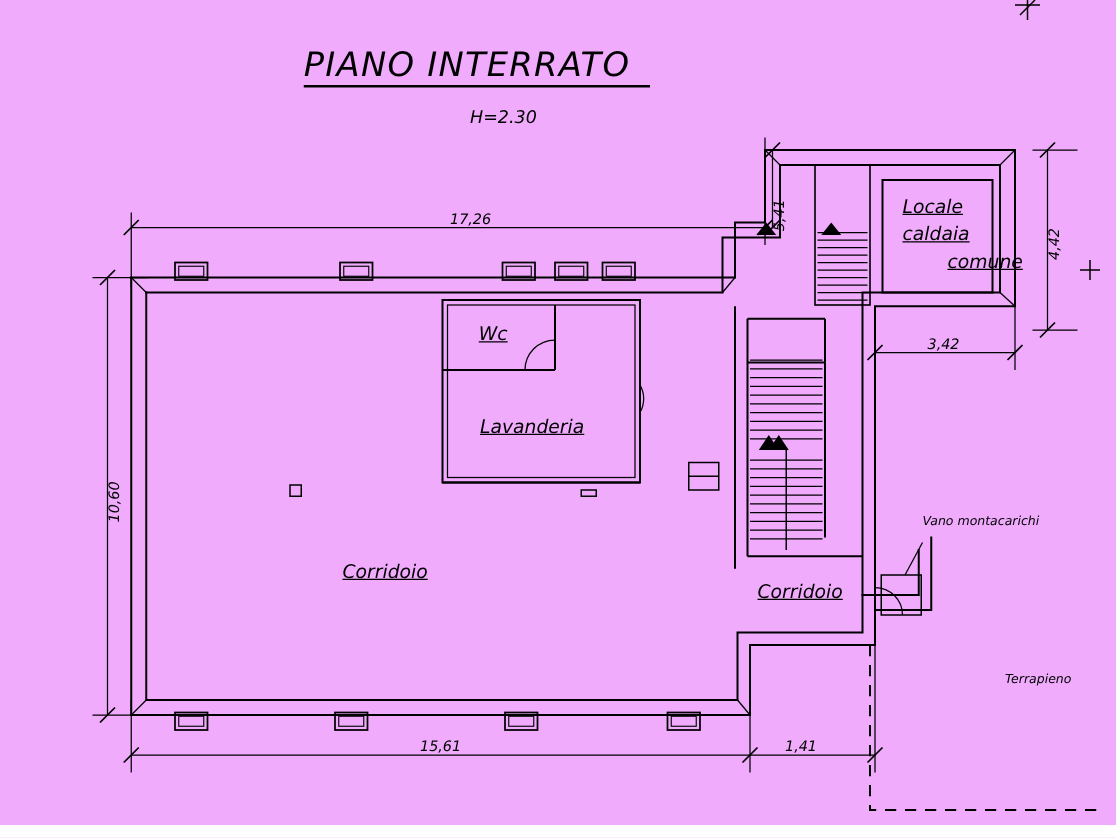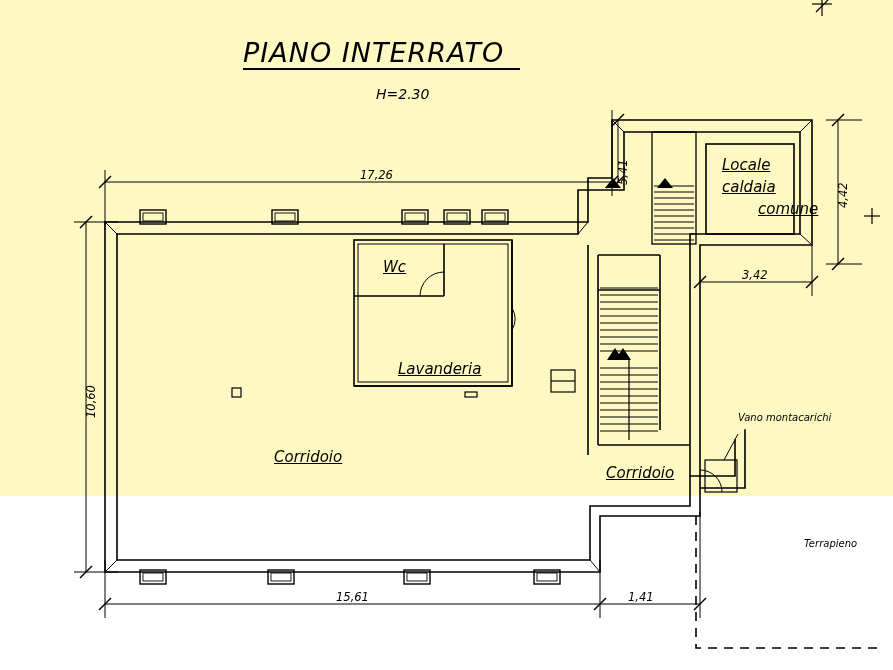--- a/index.html
+++ b/index.html
@@ -1,17 +1,17 @@
 <!DOCTYPE html>
 <html><head>
 <meta charset="utf-8">
 <style>
   html,body{margin:0;padding:0;background:#ffffff;}
   body{width:893px;height:670px;overflow:hidden;font-family:"Liberation Sans",sans-serif;color:#000;}
-  #sheet{position:relative;width:893px;height:496px;background:#fef9c3;}
+  #sheet{position:relative;width:893px;height:660px;background:#f0abfc;}
   .txt{position:absolute;white-space:nowrap;}
   .title{font-size:27px;letter-spacing:1px;font-style:italic;font-weight:400;font-family:"DejaVu Sans",sans-serif;}
   .title-rule{position:absolute;background:#000;height:2px;}
   .subtitle{font-size:14px;font-style:italic;font-family:"DejaVu Sans",sans-serif;}
   .room{font-size:15px;font-style:italic;font-family:"DejaVu Sans",sans-serif;text-decoration:underline;}
   .dim{font-size:11.5px;font-style:italic;font-family:"DejaVu Sans",sans-serif;}
   .note{font-size:10px;font-style:italic;font-family:"DejaVu Sans",sans-serif;}
   .vert{transform-origin:0 0;}
   svg{position:absolute;left:0;top:0;}
 </style>
@@ -205,21 +205,21 @@
       <line x1="864" y1="216" x2="880" y2="216"></line>
       <line x1="872" y1="208" x2="872" y2="224"></line>
     </g>
 
     <g stroke="#000" stroke-width="1">
       <line x1="738" y1="434" x2="724" y2="460"></line>
     </g>
   </svg>
 
   <div class="txt room" style="left:274px;top:448px;">Corridoio</div>
-  <div class="txt room" style="left:398px;top:332px;margin-top:28px;">Lavanderia</div>
+  <div class="txt room" style="left:384px;top:332px;">Lavanderia</div>
   <div class="txt room" style="left:383px;top:258px;">Wc</div>
   <div class="txt room" style="left:606px;top:464px;">Corridoio</div>
 
   <div class="txt room" style="left:722px;top:156px;">Locale</div>
   <div class="txt room" style="left:722px;top:178px;">caldaia</div>
   <div class="txt room" style="left:758px;top:200px;text-align:right;">comune</div>
 
   <div class="txt note" style="left:738px;top:412px;">Vano montacarichi</div>
   <div class="txt note" style="left:804px;top:538px;">Terrapieno</div>
 

